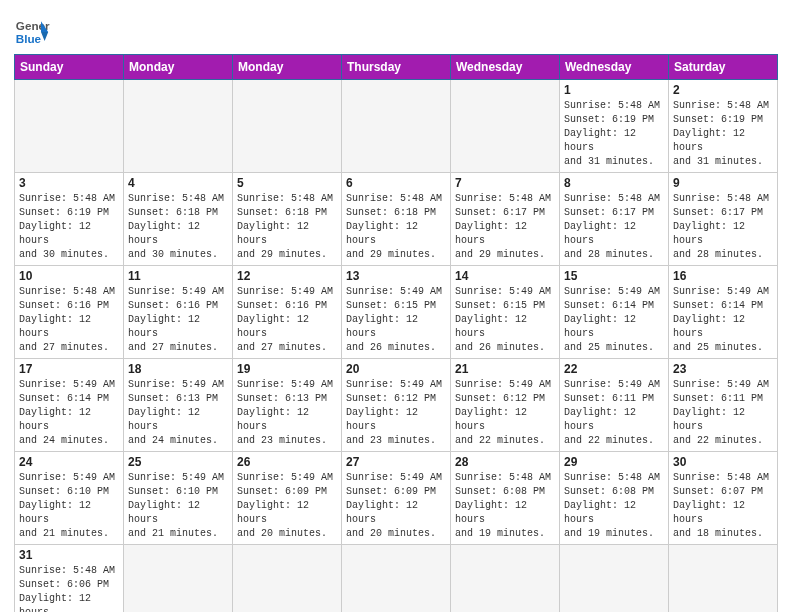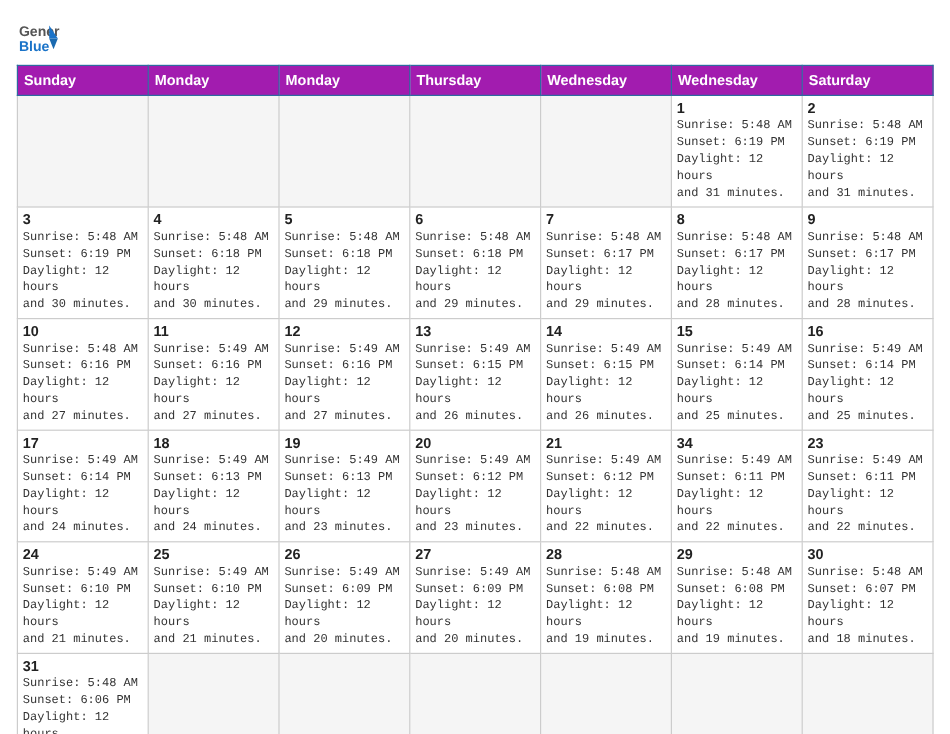--- a/index.html
+++ b/index.html
@@ -274,21 +274,21 @@
 and 23 minutes.</div>
           </td>
           <td>
             <span class="day-number">21</span>
             <div class="day-info" style="white-space: pre-line;">Sunrise: 5:49 AM
 Sunset: 6:12 PM
 Daylight: 12 hours
 and 22 minutes.</div>
           </td>
           <td>
-            <span class="day-number">34</span>
+            <span class="day-number">22</span>
             <div class="day-info" style="white-space: pre-line;">Sunrise: 5:49 AM
 Sunset: 6:11 PM
 Daylight: 12 hours
 and 22 minutes.</div>
           </td>
           <td>
             <span class="day-number">23</span>
             <div class="day-info" style="white-space: pre-line;">Sunrise: 5:49 AM
 Sunset: 6:11 PM
 Daylight: 12 hours

